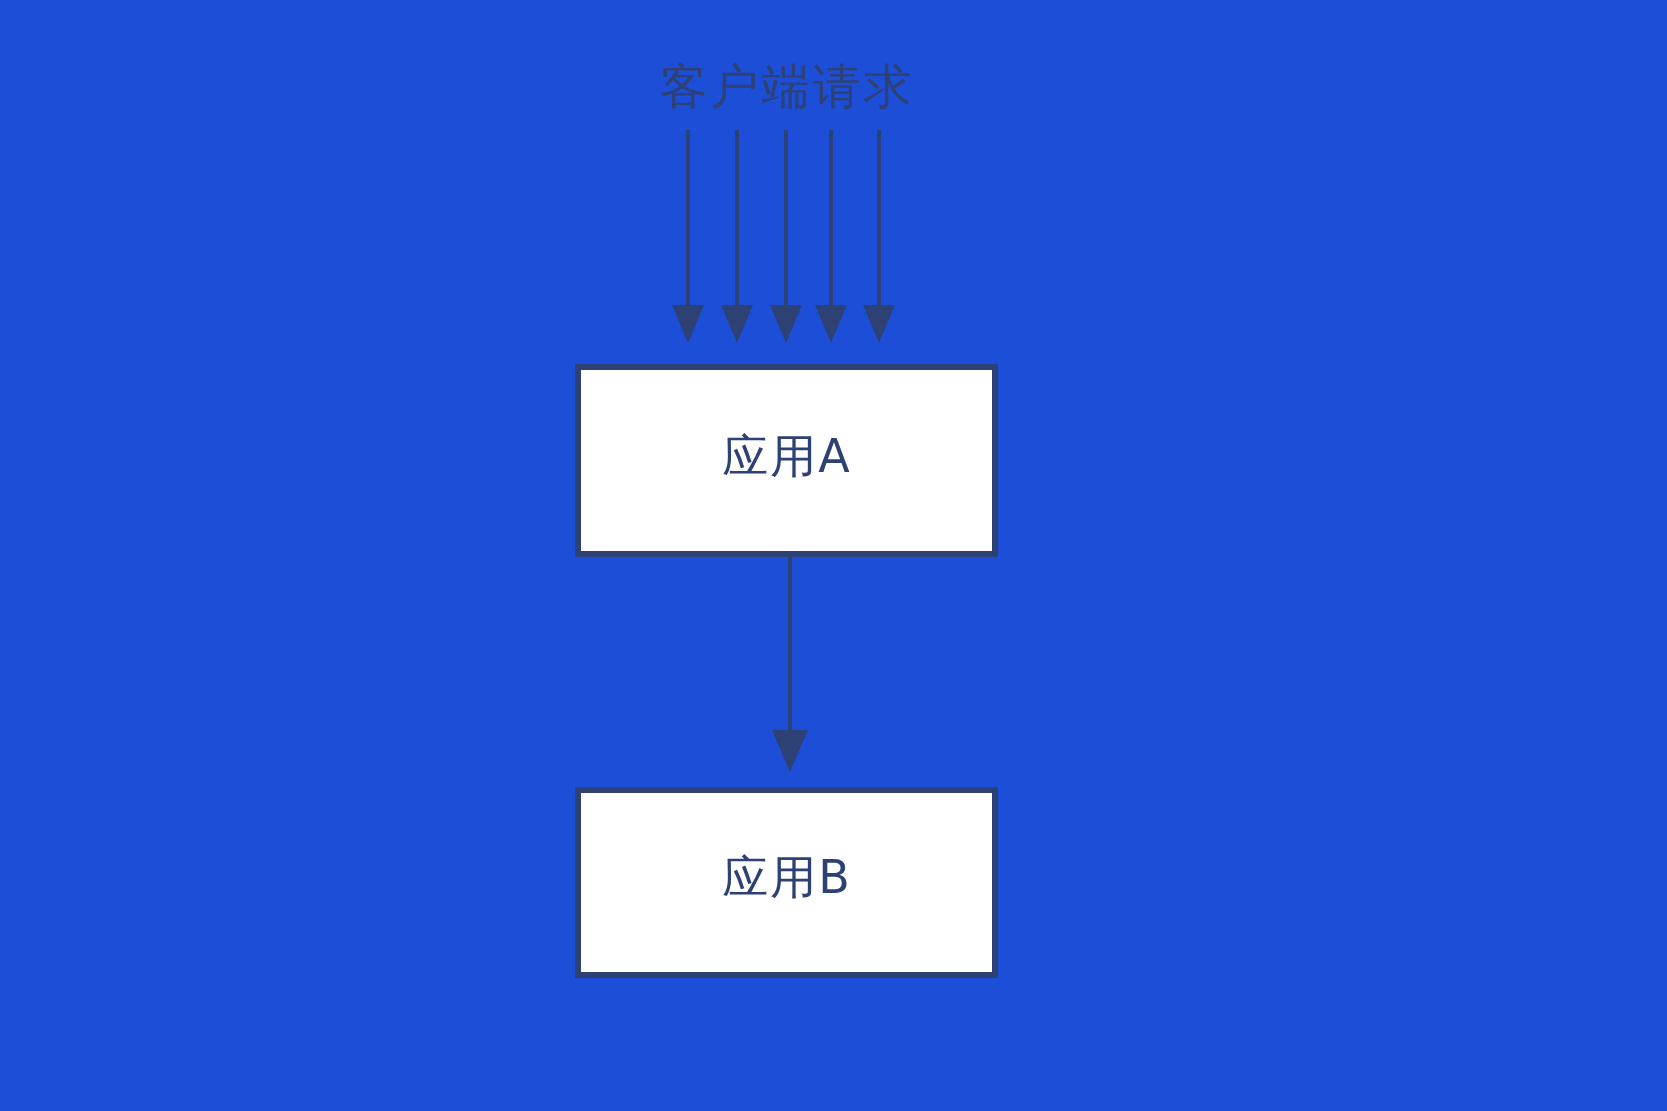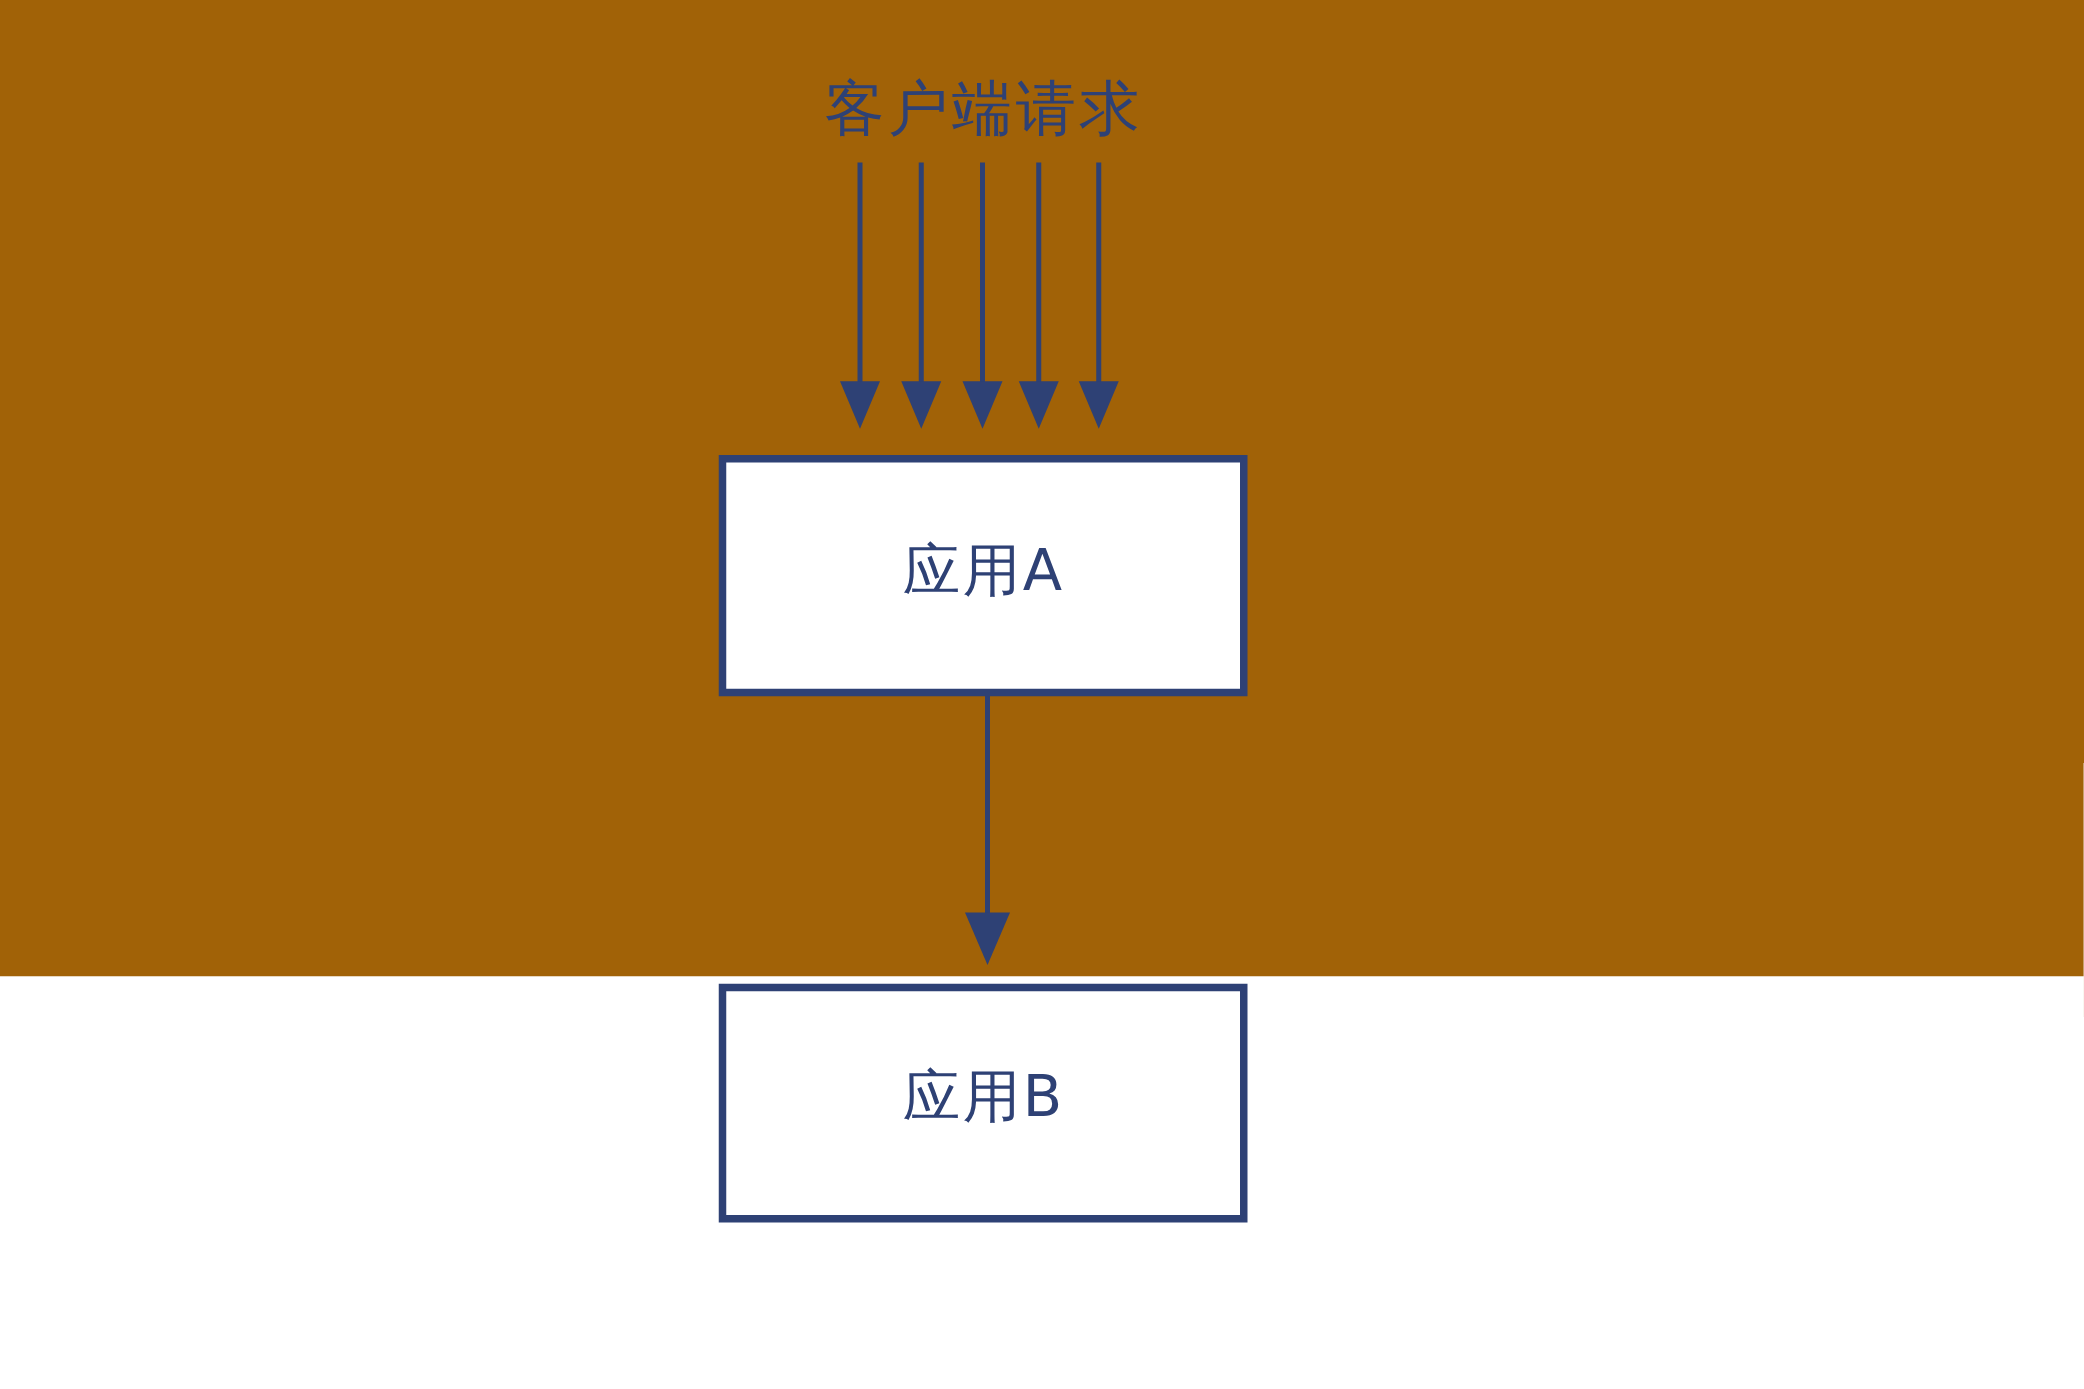--- a/index.html
+++ b/index.html
@@ -9,22 +9,22 @@
   }
   body {
     width: 1667px;
     height: 1111px;
     overflow: hidden;
     font-family: "DejaVu Sans", "Liberation Sans", sans-serif;
   }
   #canvas {
     position: relative;
     width: 1667px;
-    height: 781px;
-    background: #a16207;
+    height: 1111px;
+    background: #1d4ed8;
   }
   svg.diagram {
     position: absolute;
     left: 0;
     top: 0;
     width: 1667px;
     height: 1111px;
     display: block;
   }
   .label-text {

